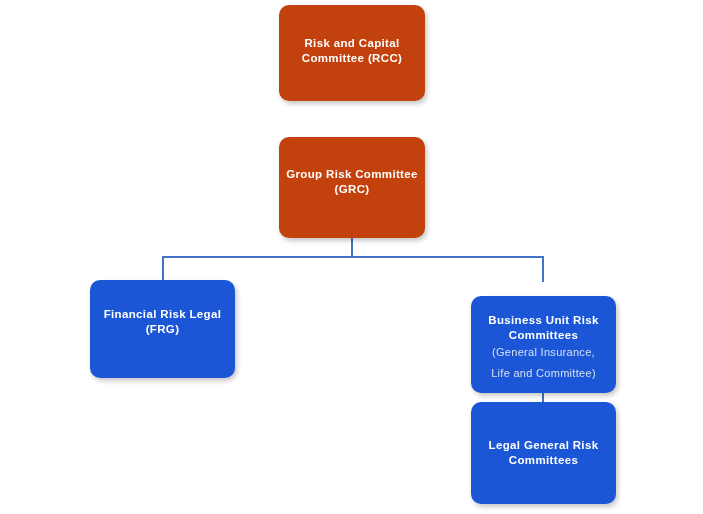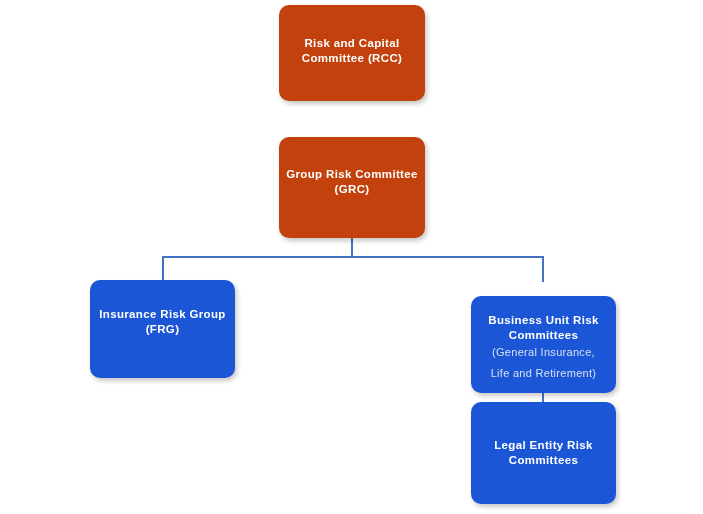--- a/index.html
+++ b/index.html
@@ -105,29 +105,29 @@
     <div class="node-title">Risk and Capital
 Committee (RCC)</div>
   </div>
 
   <div class="node navy" id="node-grc">
     <div class="node-title">Group Risk Committee
 (GRC)</div>
   </div>
 
   <div class="node bright" id="node-frg">
-    <div class="node-title">Insurance  Risk  Group
+    <div class="node-title">Financial  Risk  Legal
 (FRG)</div>
   </div>
 
   <div class="node bright" id="node-burc">
     <div class="node-title">Business  Unit  Risk
 Committees</div>
     <div class="node-subtitle">(General Insurance,
-Life and Retirement)</div>
+Life and Committee)</div>
   </div>
 
   <div class="node bright" id="node-lerc">
-    <div class="node-title">Legal Entity Risk
+    <div class="node-title">Legal General Risk
 Committees</div>
   </div>
 
 </div>
 
 </body></html>

